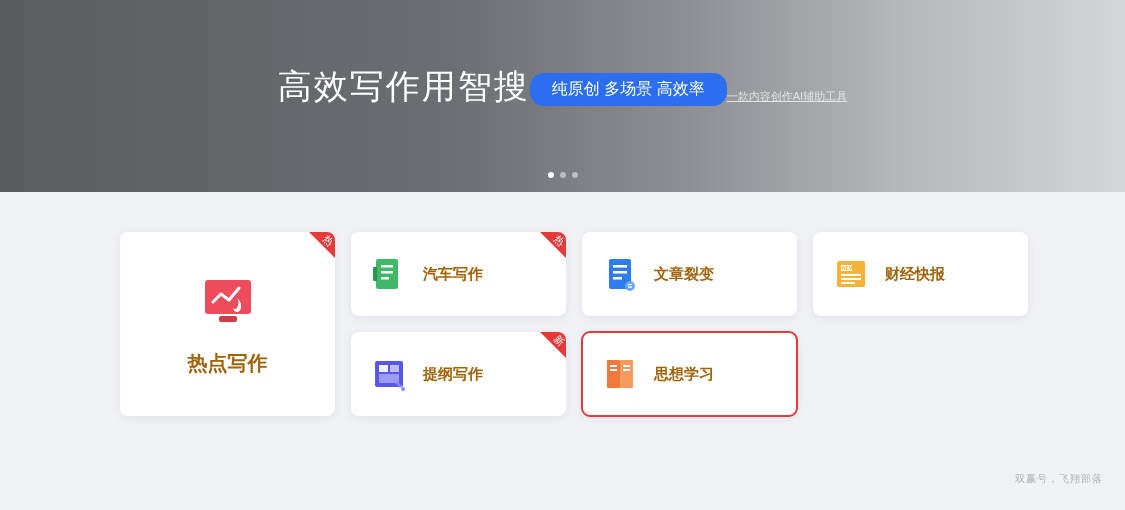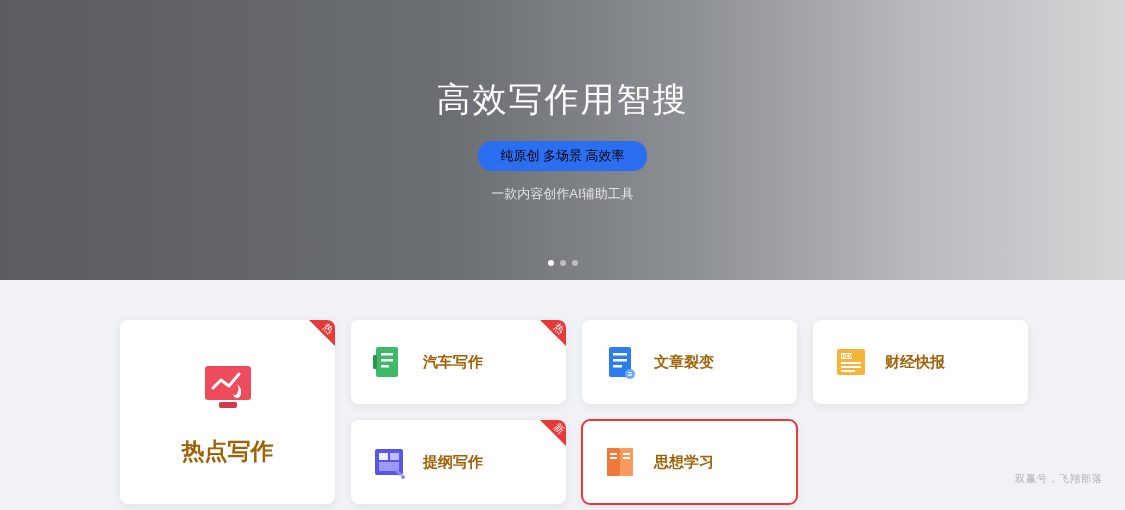--- a/index.html
+++ b/index.html
@@ -6,46 +6,47 @@
   body {
     width: 1125px;
     height: 510px;
     font-family: "PingFang SC", "Microsoft YaHei", sans-serif;
     background: #f0f2f5;
     overflow: hidden;
     position: relative;
   }
   .hero {
     width: 100%;
-    height: 280px;
+    height: 192px;
     background: linear-gradient(to right, #5a5c5f 0%, #6b6e72 40%, #8a8d91 60%, #b5b7ba 80%, #d5d6d8 100%);
     display: flex;
-    flex-direction: column;
+    flex-direction: row;
     align-items: center;
     justify-content: center;
     color: #fff;
     position: relative;
   }
   .hero-title {
     font-size: 34px;
     font-weight: 500;
     letter-spacing: 2px;
     margin-bottom: 18px;
   }
   .hero-badge {
     background: #2b6ff0;
-    color: #000000;
-    font-size: 13px;
+    color: #ffffff;
+    font-size: 16px;
     padding: 6px 22px;
     border-radius: 14px;
     margin-bottom: 14px;
   }
   .hero-sub {
     color: #e2e4e6;
-    font-size: 13px;
+    font-size: 11px;
+    text-decoration: underline;
   }
   .hero-dots {
     position: absolute;
     bottom: 14px;
     left: 50%;
     transform: translateX(-50%);
     display: flex;
     gap: 6px;
   }
   .hero-dots span {
@@ -80,21 +81,21 @@
     justify-content: center;
     padding: 24px;
     gap: 20px;
   }
   .card-label {
     font-size: 15px;
     color: #a16207;
     font-weight: 600;
   }
   .card.big .card-label {
-    font-size: 23px;
+    font-size: 20px;
     font-weight: 700;
   }
   .card.highlight {
     outline: 2px solid #e63a3a;
     outline-offset: -1px;
     text-align: center;
   }
   .corner-tag {
     position: absolute;
     top: 0; right: 0;

